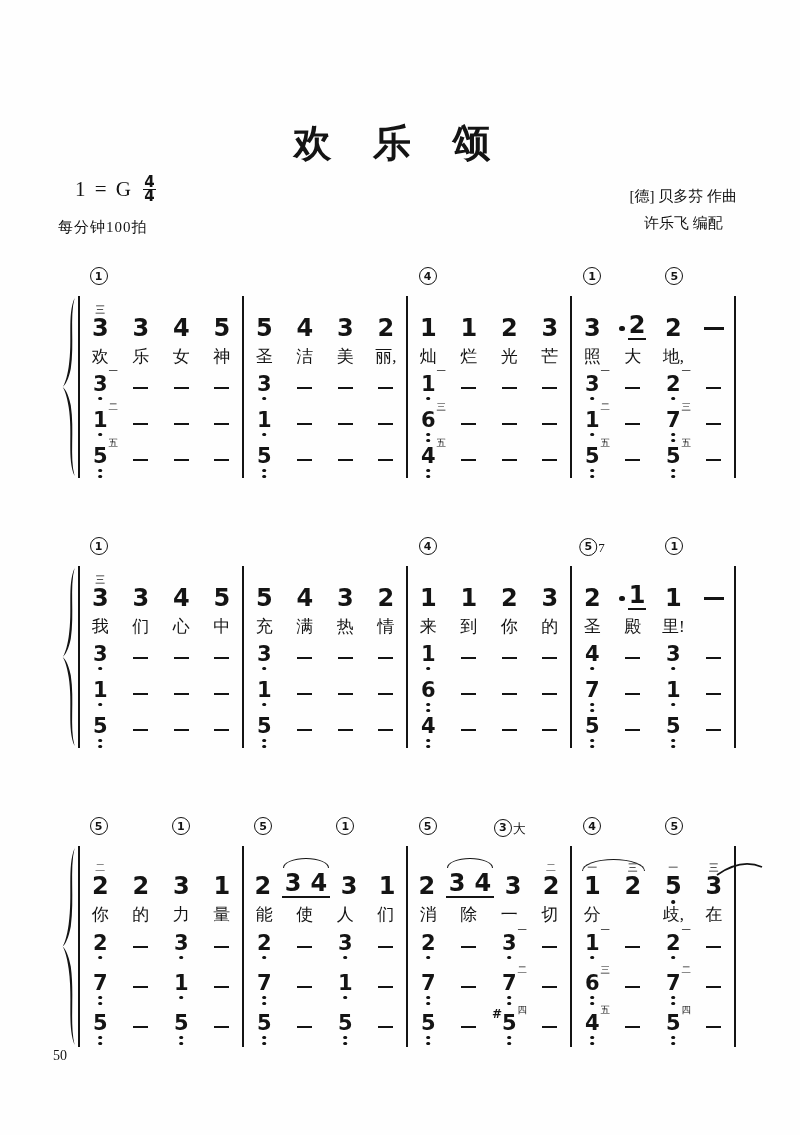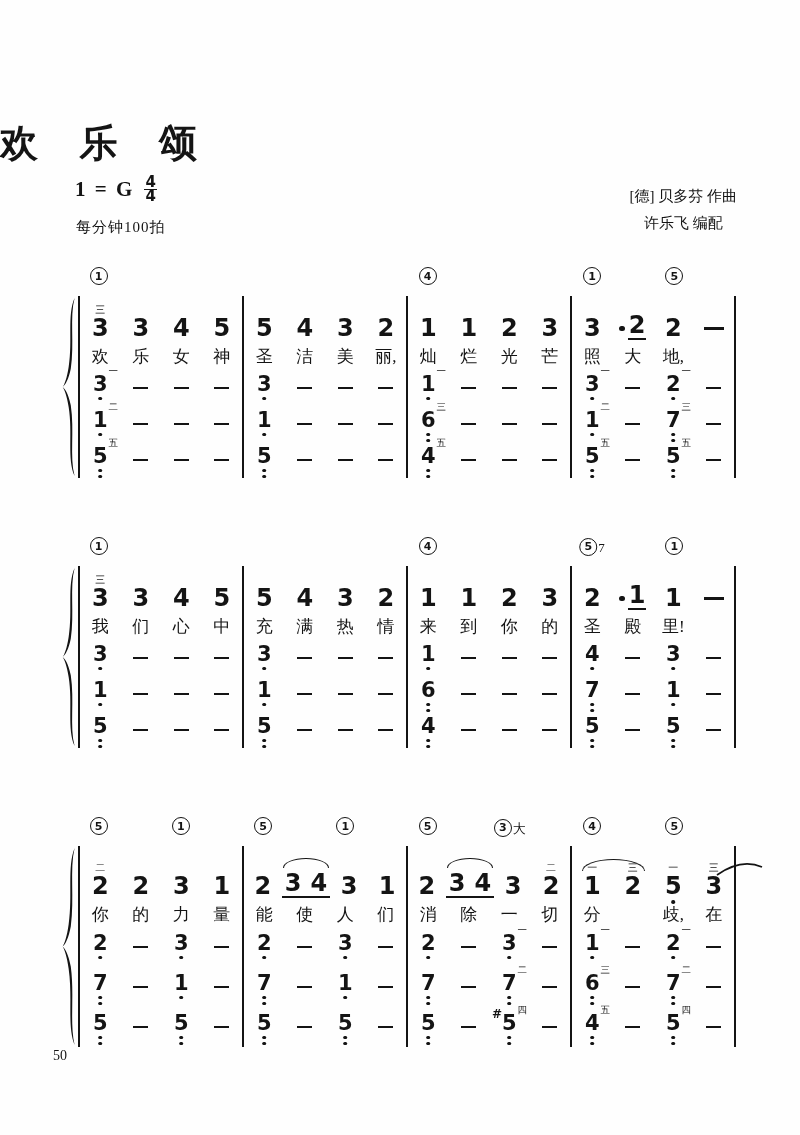--- a/index.html
+++ b/index.html
@@ -1,28 +1,28 @@
 <!DOCTYPE html>
 <html><head>
 <meta charset="utf-8">
 <style>
   html,body{margin:0;padding:0;}
   body{
     width:800px;height:1135px;position:relative;background:#fefefe;
     font-family:"Liberation Serif",serif;color:#141414;overflow:hidden;
   }
   
-  .title{position:absolute;top:118px;left:0;width:800px;text-align:left;
+  .title{position:absolute;top:118px;left:0;width:800px;text-align:center;
     font-size:38px;font-weight:bold;letter-spacing:16px;}
   .keyblock{position:absolute;left:75px;top:176px;display:flex;align-items:center;gap:10px;}
-  .keytxt{font-weight:bold;font-size:21px;font-family:"Liberation Serif",serif;letter-spacing:2px;}
+  .keytxt{font-weight:normal;font-size:21px;font-family:"Liberation Serif",serif;letter-spacing:2px;}
   .tsig{display:inline-flex;flex-direction:column;align-items:center;line-height:.85;
     font-family:"DejaVu Sans",sans-serif;font-weight:bold;font-size:15px;}
   .tsig i{display:block;width:13px;height:1.6px;background:#141414;margin:0;}
-  .tempo{position:absolute;left:76px;top:218px;font-size:15px;letter-spacing:1px;}
+  .tempo{position:absolute;left:58px;top:218px;font-size:15px;letter-spacing:1px;}
   .credits{position:absolute;right:63px;top:183px;text-align:center;font-size:15px;line-height:1.8;}
   .pageno{position:absolute;left:53px;top:1048px;font-size:14px;}
   
   .system{position:absolute;left:78px;width:658px;}
   #sys1{top:262px;} #sys2{top:532px;} #sys3{top:812px;}
   .chords{position:relative;height:34px;}
   .chord{position:absolute;top:5px;display:flex;align-items:center;gap:1px;transform:translateX(-50%);}
   .cc{width:16px;height:16px;border:1.4px solid #141414;border-radius:50%;display:inline-flex;
     align-items:center;justify-content:center;font-family:"DejaVu Sans",sans-serif;
     font-weight:bold;font-size:11px;line-height:1;}

